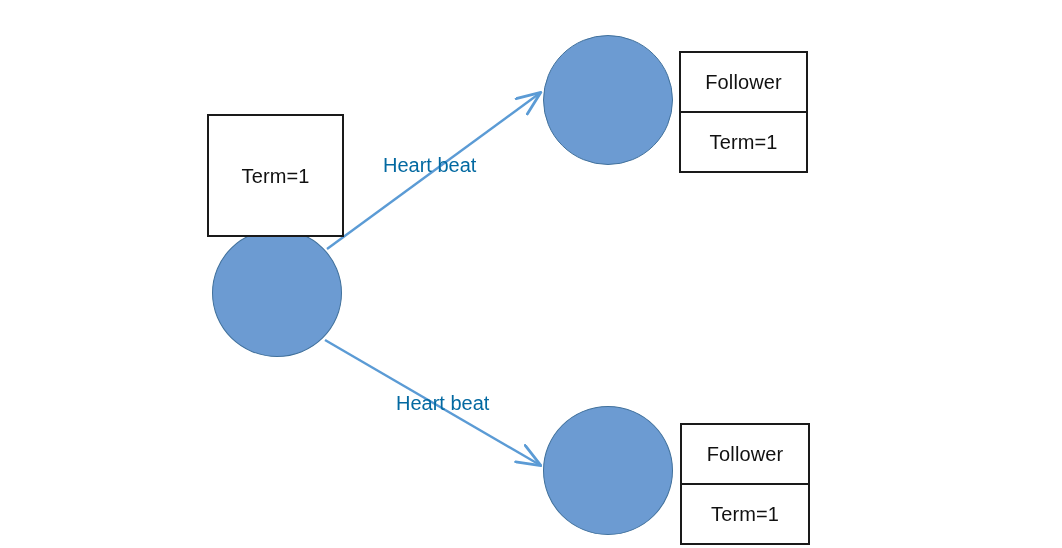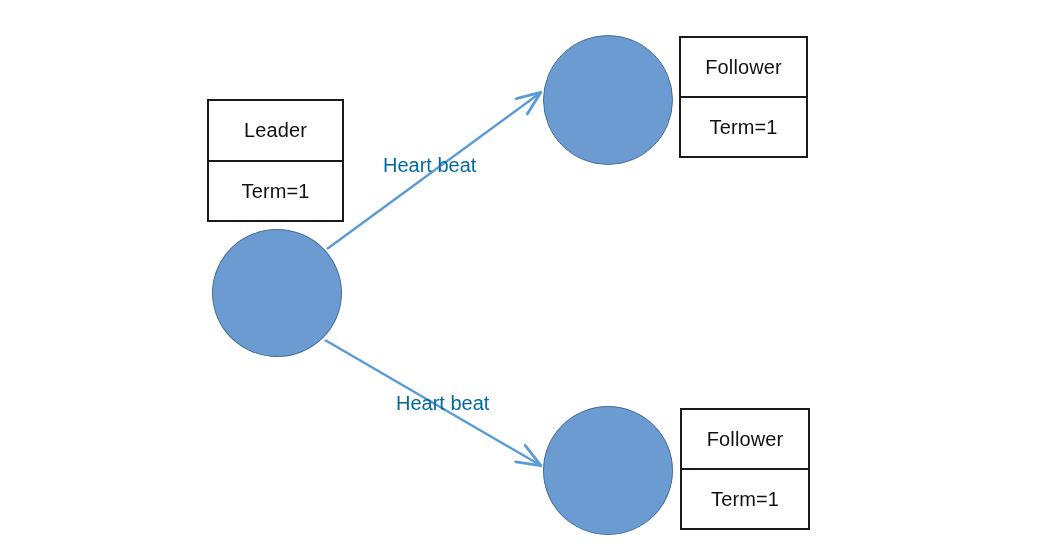--- a/index.html
+++ b/index.html
@@ -32,20 +32,21 @@
     border: 1.5px solid #41719C;
     box-sizing: border-box;
   }
   .info-box {
     position: absolute;
     box-sizing: border-box;
     border: 2px solid #1a1a1a;
     background: #ffffff;
     display: flex;
     flex-direction: column;
+    margin-top: 15px;
   }
   .info-row {
     flex: 1 1 50%;
     display: flex;
     align-items: center;
     justify-content: center;
     color: #111111;
     font-size: 20px;
     line-height: 1;
     letter-spacing: 0.1px;
@@ -79,21 +80,20 @@
     <line x1="325" y1="340" x2="540" y2="465" stroke="#5B9BD5" stroke-width="2.4" marker-end="url(#arrowOpen)"></line>
   </svg>
 
   <div class="node-circle" style="left:212px; top:229px; width:130px; height:128px;"></div>
 
   <div class="node-circle" style="left:543px; top:35px; width:130px; height:130px;"></div>
 
   <div class="node-circle" style="left:543px; top:406px; width:130px; height:129px;"></div>
 
   <div class="info-box" style="left:207px; top:99px; width:137px; height:123px;">
-    <div class="info-row top">Leader</div>
     <div class="info-row">Term=1</div>
   </div>
 
   <div class="info-box" style="left:679px; top:36px; width:129px; height:122px;">
     <div class="info-row top">Follower</div>
     <div class="info-row">Term=1</div>
   </div>
 
   <div class="info-box" style="left:680px; top:408px; width:130px; height:122px;">
     <div class="info-row top">Follower</div>

